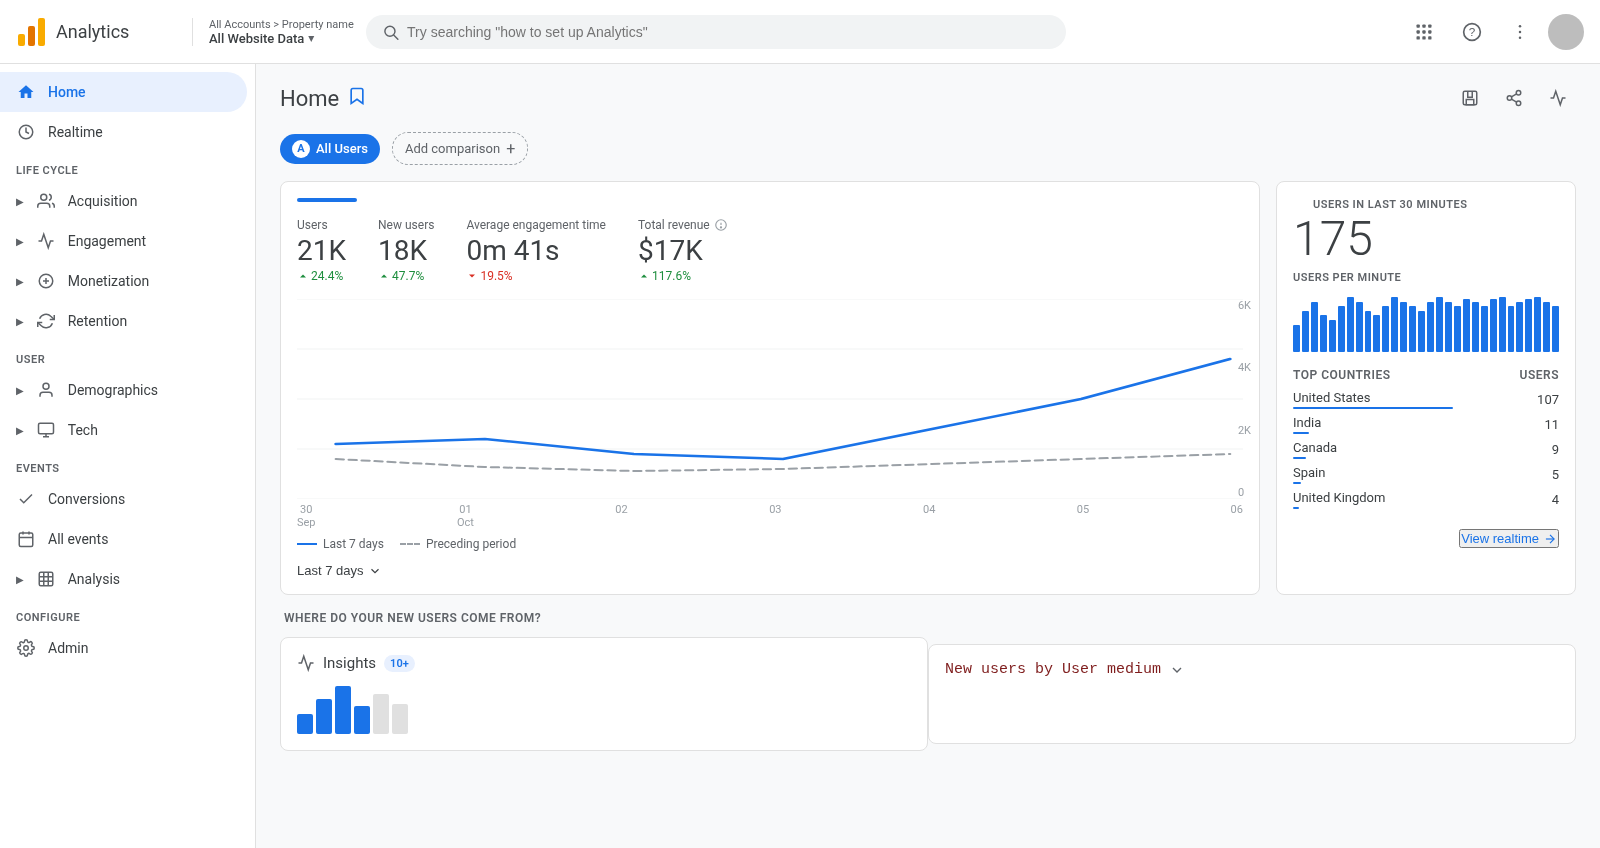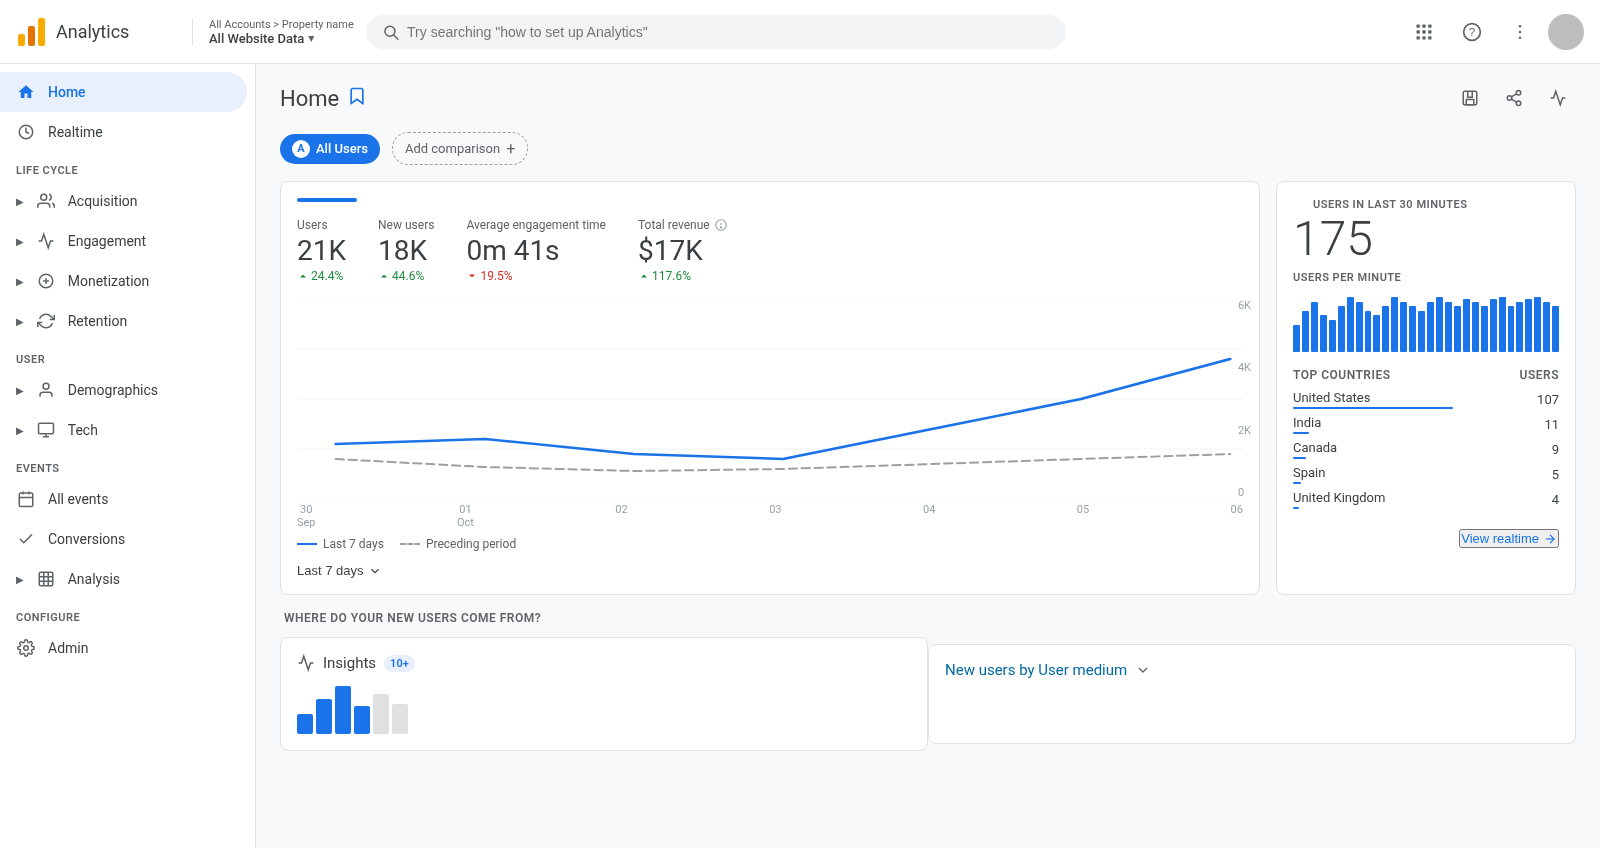--- a/index.html
+++ b/index.html
@@ -83,21 +83,21 @@
     .country-bar-wrap { margin-top: 2px; }
     .country-bar { height: 2px; background: #1a73e8; border-radius: 1px; }
     .view-realtime-btn { display: flex; align-items: center; gap: 4px; color: #1a73e8; font-size: 13px; cursor: pointer; margin-top: 12px; float: right; }
 
     
     .bottom-row { display: flex; gap: 0; align-items: center; }
     .insights-card { background: #fff; border-radius: 8px; border: 1px solid #e0e0e0; padding: 16px; flex: 1; min-height: 100px; }
     .new-users-card { background: #fff; border-radius: 8px; border: 1px solid #e0e0e0; padding: 16px; flex: 1; min-height: 100px; }
     .insights-header { display: flex; align-items: center; gap: 8px; font-size: 15px; color: #3c4043; }
     .badge { background: #e8f0fe; color: #1a73e8; border-radius: 10px; font-size: 11px; padding: 2px 6px; font-weight: 600; }
-    .new-users-header { display: flex; align-items: center; gap: 8px; font-size: 15px; color: #0369a1; margin-bottom: 4px; }
+    .new-users-header { display: flex; align-items: center; gap: 8px; font-size: 15px; color: #7f1d1d; margin-bottom: 4px; font-family: Liberation Mono, monospace; }
     .chart-x-labels { display: flex; justify-content: space-between; padding: 4px 0 0 0; font-size: 11px; color: #9aa0a6; }
 
     .insights-bar-preview { display: flex; align-items: flex-end; gap: 3px; height: 50px; margin-top: 12px; }
     .ins-bar { background: #1a73e8; border-radius: 2px; width: 16px; }
 
     ::-webkit-scrollbar { width: 6px; }
     ::-webkit-scrollbar-track { background: transparent; }
     ::-webkit-scrollbar-thumb { background: #dadce0; border-radius: 3px; }
   </style>
 </head>
@@ -249,35 +249,35 @@
           </svg>
       </span>
       <span>Tech</span>
     </div>
 
     <div class="sidebar-section-label">EVENTS</div>
 
     <div class="sidebar-item">
       <span class="item-icon">
         <svg width="18" height="18" viewBox="0 0 24 24" fill="none" stroke="#5f6368" stroke-width="2">
+            <polyline points="20 6 9 17 4 12"></polyline>
+          </svg>
+      </span>
+      <span>Conversions</span>
+    </div>
+    <div class="sidebar-item">
+      <span class="item-icon">
+        <svg width="18" height="18" viewBox="0 0 24 24" fill="none" stroke="#5f6368" stroke-width="2">
             <rect x="3" y="4" width="18" height="18" rx="2"></rect>
             <line x1="16" y1="2" x2="16" y2="6"></line>
             <line x1="8" y1="2" x2="8" y2="6"></line>
             <line x1="3" y1="10" x2="21" y2="10"></line>
           </svg>
       </span>
       <span>All events</span>
-    </div>
-    <div class="sidebar-item">
-      <span class="item-icon">
-        <svg width="18" height="18" viewBox="0 0 24 24" fill="none" stroke="#5f6368" stroke-width="2">
-            <polyline points="20 6 9 17 4 12"></polyline>
-          </svg>
-      </span>
-      <span>Conversions</span>
     </div>
 
 
     <div class="sidebar-item">
       <span class="expand-arrow">▶</span>
       <span class="item-icon">
         <svg width="18" height="18" viewBox="0 0 24 24" fill="none" stroke="#5f6368" stroke-width="2">
             <rect x="3" y="3" width="18" height="18" rx="2"></rect>
             <line x1="9" y1="3" x2="9" y2="21"></line>
             <line x1="15" y1="3" x2="15" y2="21"></line>
@@ -365,21 +365,21 @@
               <span>24.4%</span>
             </span>
           </div>
           <div class="metric">
             <span class="metric-label">New users</span>
             <span class="metric-value">18K</span>
             <span class="metric-change up">
               <svg width="12" height="12" viewBox="0 0 24 24" fill="#1e8e3e">
                   <polyline points="18 15 12 9 6 15"></polyline>
                 </svg>
-              <span>44.6%</span>
+              <span>47.7%</span>
             </span>
           </div>
           <div class="metric">
             <span class="metric-label">Average engagement time</span>
             <span class="metric-value">0m 41s</span>
             <span class="metric-change down">
               <svg width="12" height="12" viewBox="0 0 24 24" fill="#d93025">
                   <polyline points="6 9 12 15 18 9"></polyline>
                 </svg>
               <span>19.5%</span>

